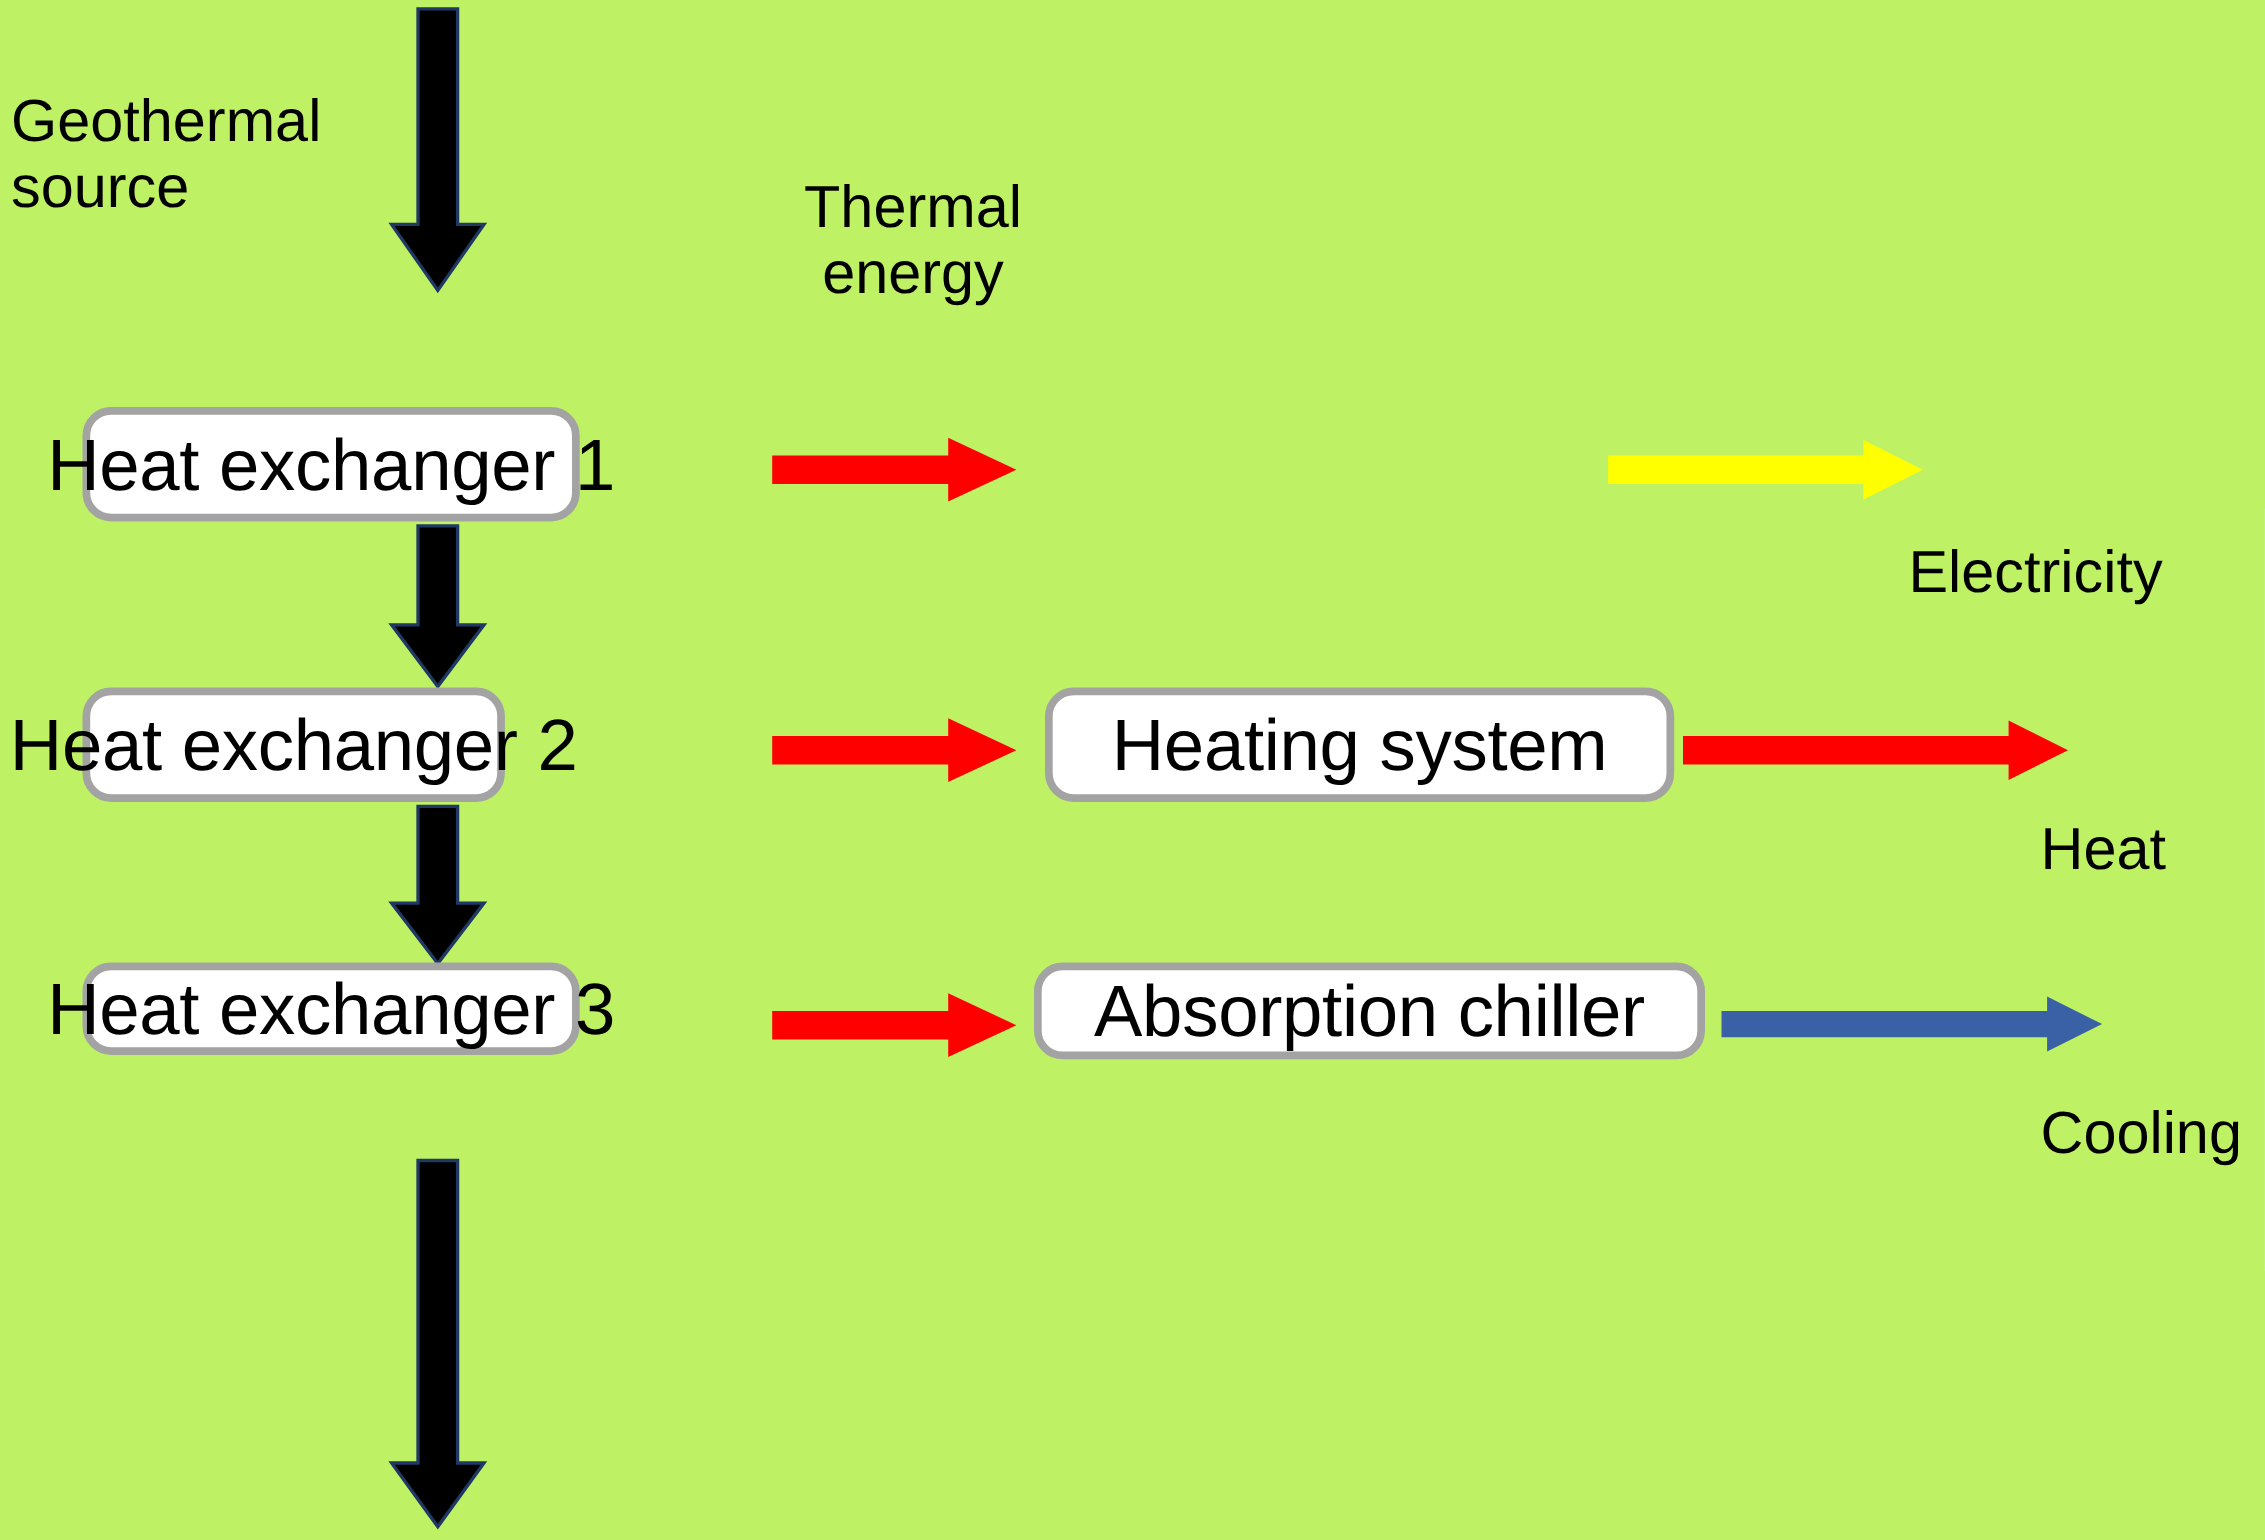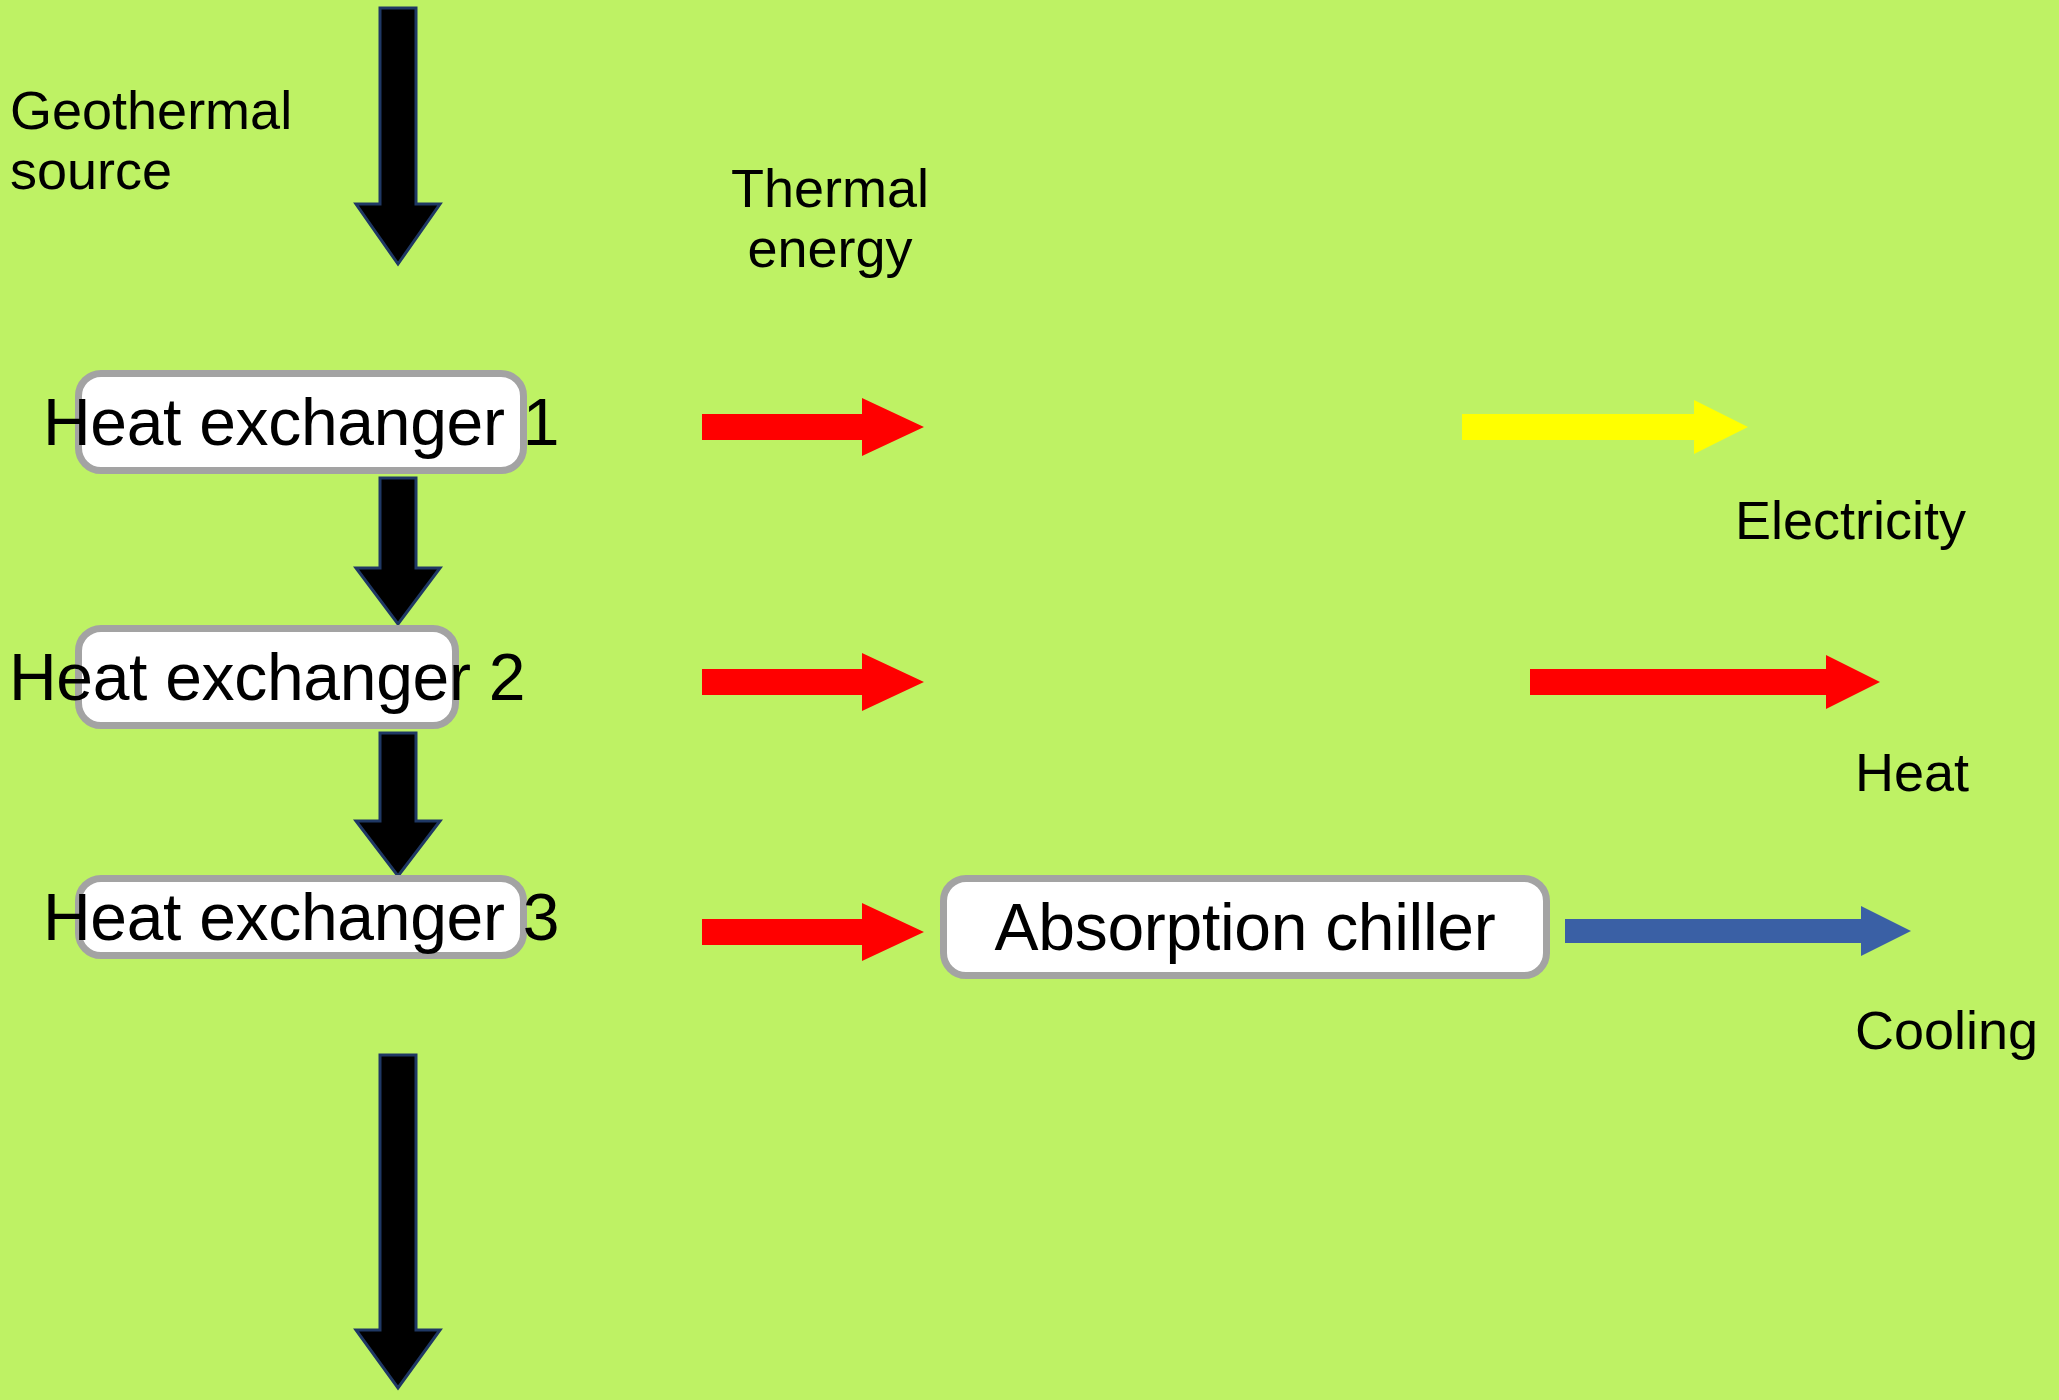--- a/index.html
+++ b/index.html
@@ -80,40 +80,43 @@
   </svg>
 
   <div class="node-box" style="left:75px; top:625px; width:384px; height:104px;">
     <span>Heat exchanger 2</span>
   </div>
 
   <svg class="arrow-svg" style="left:702px; top:651px;" width="224" height="62" viewBox="0 0 224 62">
     <polygon points="0,18 160,18 160,2 222,31 160,60 160,44 0,44" fill="#FF0000"></polygon>
   </svg>
 
+  <div class="node-box" style="left:950px; top:625px; width:572px; height:104px;">
+    <span>Heating system</span>
+  </div>
 
   <svg class="arrow-svg" style="left:1530px; top:653px;" width="352" height="58" viewBox="0 0 352 58">
     <polygon points="0,16 296,16 296,2 350,29 296,56 296,42 0,42" fill="#FF0000"></polygon>
   </svg>
 
   <div class="free-label" style="left:1855px; top:742px;">Heat</div>
 
   <svg class="arrow-svg" style="left:352px; top:731px;" width="92" height="148" viewBox="0 0 92 148">
     <polygon class="v-arrow-body" points="28,2 64,2 64,90 88,90 46,145 4,90 28,90"></polygon>
   </svg>
 
   <div class="node-box" style="left:75px; top:875px; width:452px; height:84px;">
     <span>Heat exchanger 3</span>
   </div>
 
   <svg class="arrow-svg" style="left:702px; top:901px;" width="224" height="62" viewBox="0 0 224 62">
     <polygon points="0,18 160,18 160,2 222,31 160,60 160,44 0,44" fill="#FF0000"></polygon>
   </svg>
 
-  <div class="node-box" style="left:940px; top:875px; width:610px; height:104px;">
+  <div class="node-box" style="left:940px; top:875px; width:610px; height:88px;">
     <span>Absorption chiller</span>
   </div>
 
   <svg class="arrow-svg" style="left:1565px; top:905px;" width="348" height="52" viewBox="0 0 348 52">
     <polygon points="0,14 296,14 296,1 346,26 296,51 296,38 0,38" fill="#3A60A5"></polygon>
   </svg>
 
   <div class="free-label" style="left:1855px; top:1000px;">Cooling</div>
 
   <svg class="arrow-svg" style="left:352px; top:1000px;" width="92" height="392" viewBox="0 0 92 392">

